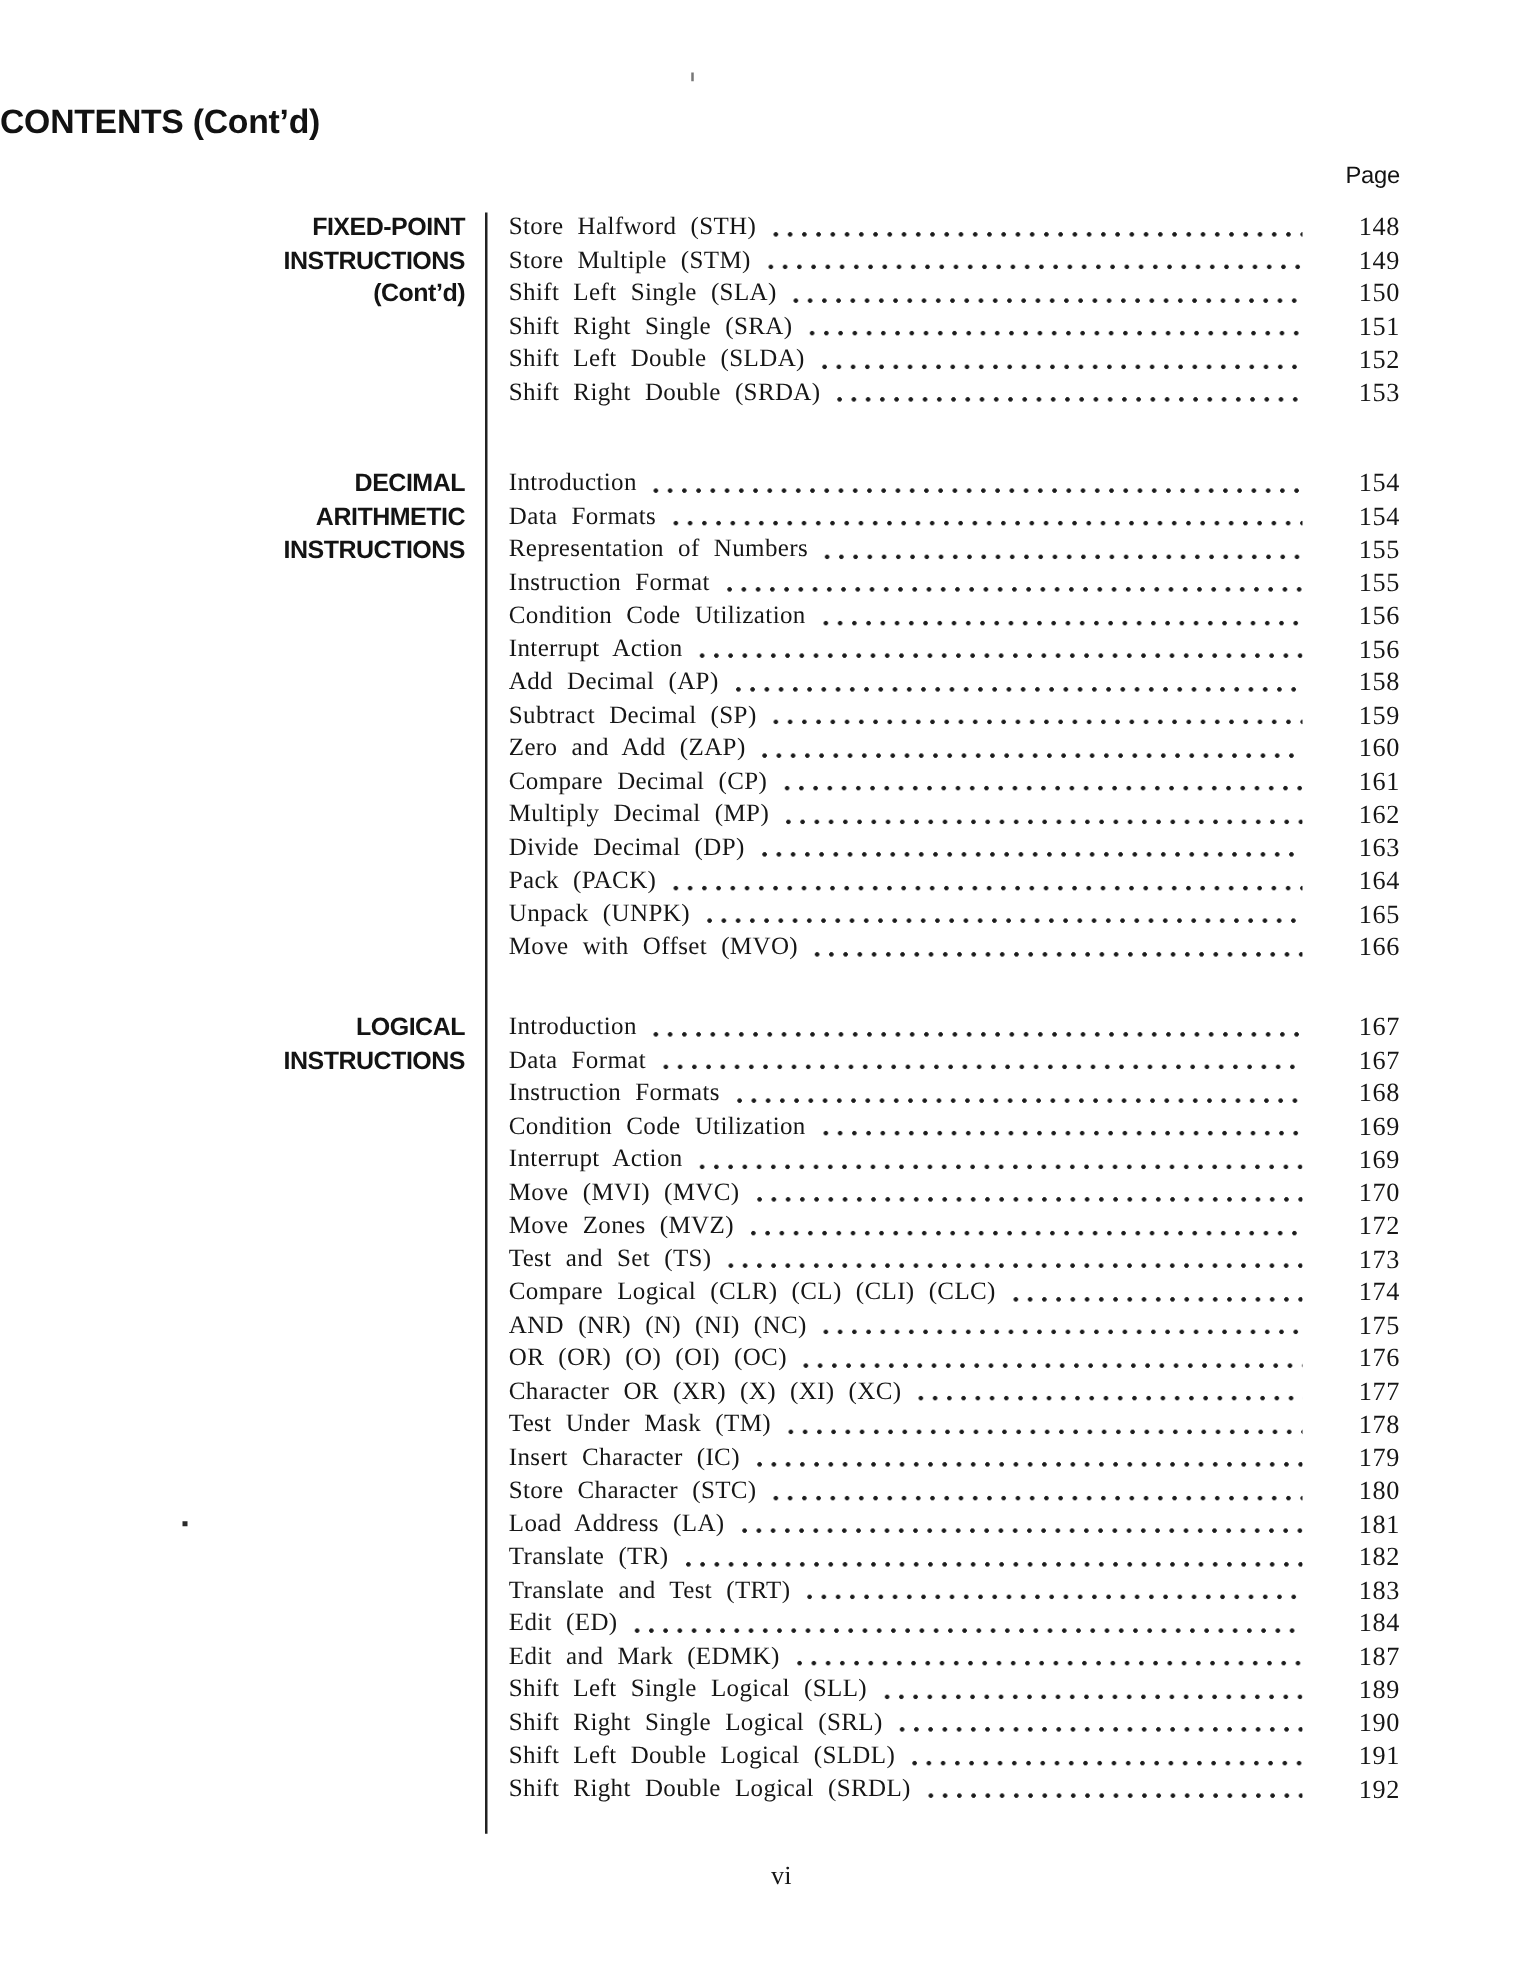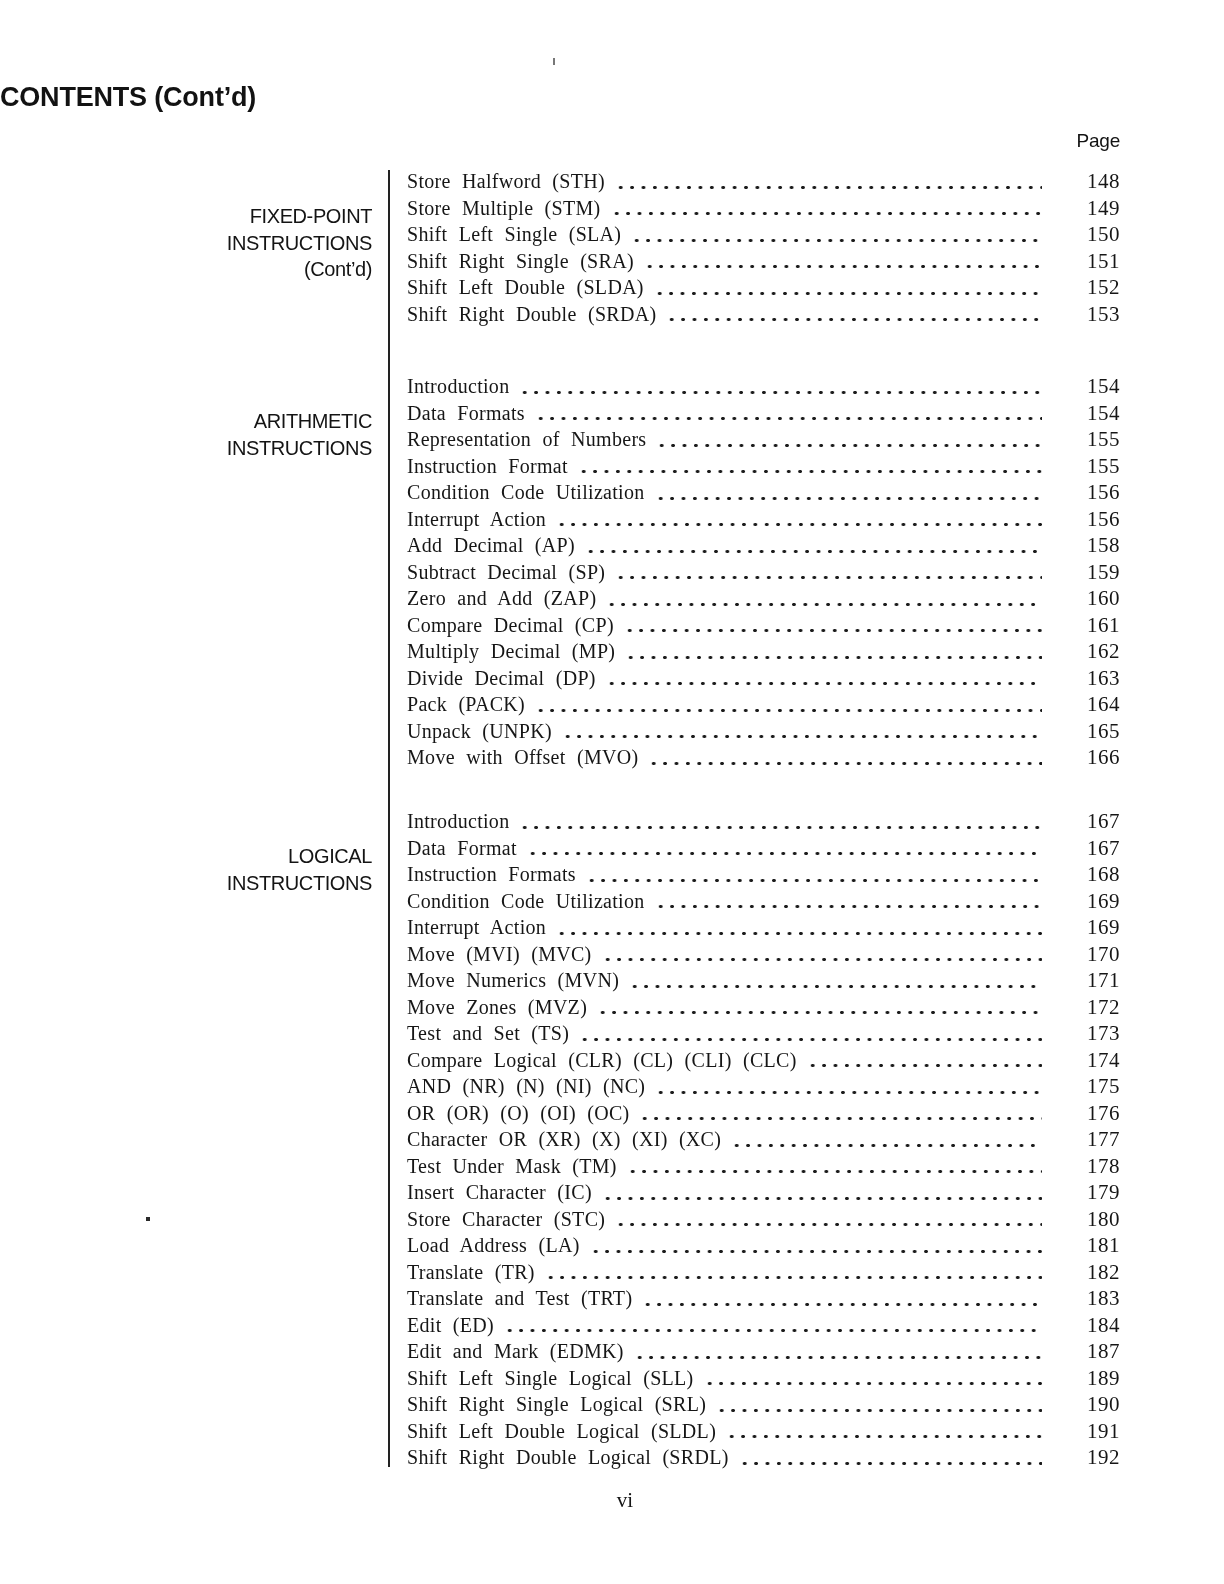--- a/index.html
+++ b/index.html
@@ -26,22 +26,22 @@
   }
   .vrule {
     position: absolute; left: 388px; top: 170px;
     width: 2px; height: 1297px; background: #222222;
   }
   .section { position: absolute; left: 0; width: 1224px; }
   .sec-label {
     position: absolute; left: 0; top: 1px; width: 372px;
     text-align: right;
     font-family: "Liberation Sans", sans-serif;
-    font-weight: 400; font-size: 20px; letter-spacing: -0.4px;
-    line-height: 26.5px; color: #141414; margin-top: 34px;
+    font-weight: 700; font-size: 20px; letter-spacing: -0.4px;
+    line-height: 26.5px; color: #141414;
   }
   .sec-entries { position: absolute; left: 407px; top: 0; width: 713px; }
   .row {
     display: flex; height: 26.5px; line-height: 26.5px;
     font-size: 20px; letter-spacing: 0.3px;
   }
   .row .t { white-space: nowrap; word-spacing: 6px; }
   .row .leader {
     flex: 1 1 auto;
     margin-left: 10px; margin-right: 26px;
@@ -111,20 +111,21 @@
       <div class="row">
         <span class="t">Shift Right Double (SRDA)</span>
         <span class="leader"></span>
         <span class="n">153</span>
       </div>
     </div>
 </div>
 
 <div class="section" style="top:373px">
   <div class="sec-label">
+      <div>DECIMAL</div>
       <div>ARITHMETIC</div>
       <div>INSTRUCTIONS</div>
     </div>
   <div class="sec-entries">
       <div class="row">
         <span class="t">Introduction</span>
         <span class="leader"></span>
         <span class="n">154</span>
       </div>
       <div class="row">
@@ -230,25 +231,20 @@
         <span class="t">Interrupt Action</span>
         <span class="leader"></span>
         <span class="n">169</span>
       </div>
       <div class="row">
         <span class="t">Move (MVI) (MVC)</span>
         <span class="leader"></span>
         <span class="n">170</span>
       </div>
       <div class="row">
-        <span class="t">Move Numerics (MVN)</span>
-        <span class="leader"></span>
-        <span class="n">171</span>
-      </div>
-      <div class="row">
         <span class="t">Move Zones (MVZ)</span>
         <span class="leader"></span>
         <span class="n">172</span>
       </div>
       <div class="row">
         <span class="t">Test and Set (TS)</span>
         <span class="leader"></span>
         <span class="n">173</span>
       </div>
       <div class="row">

